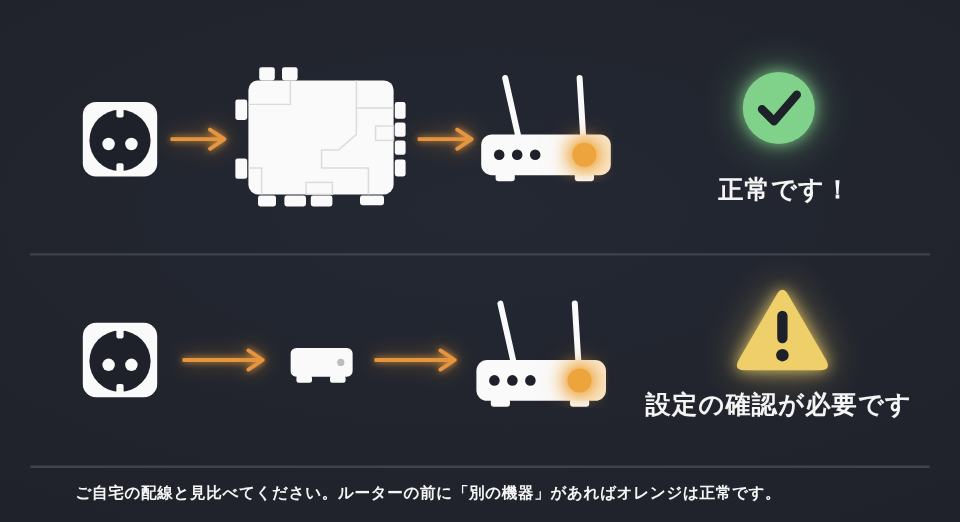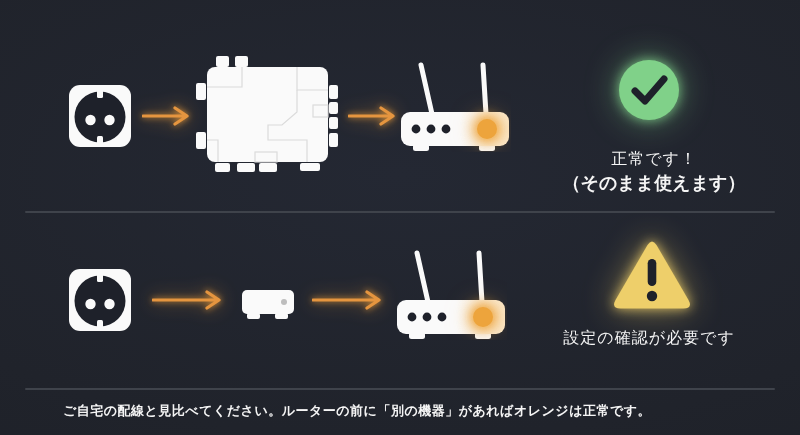--- a/index.html
+++ b/index.html
@@ -23,21 +23,21 @@
   
   .glow-orange{filter:drop-shadow(0 0 3px rgba(240,158,58,.9)) drop-shadow(0 0 9px rgba(240,158,58,.45));}
   .glow-green{filter:drop-shadow(0 0 6px rgba(130,210,140,.85)) drop-shadow(0 0 16px rgba(130,210,140,.45));}
   .glow-yellow{filter:drop-shadow(0 0 6px rgba(238,207,106,.85)) drop-shadow(0 0 16px rgba(238,207,106,.45));}
   .halo{filter:blur(6px);opacity:.55;}
   .light-glow{filter:drop-shadow(0 0 5px rgba(237,164,60,.95)) drop-shadow(0 0 12px rgba(237,164,60,.55));}
   
   .divider{left:25px;width:750px;height:2px;border-radius:2px;background:var(--divider,#3f434b);}
   
   .status-box{width:250px;text-align:center;color:var(--text,#f5f5f5);}
-  .status-title{font-size:16px;font-weight:normal;letter-spacing:1px;line-height:22px;}
+  .status-title{font-size:21px;font-weight:bold;letter-spacing:1px;line-height:22px;}
   .status-sub{font-size:18px;font-weight:bold;letter-spacing:0px;line-height:22px;margin-top:1px;}
   
   .caption{left:0;top:402px;width:714px;text-align:center;color:var(--text,#f5f5f5);
     font-size:13px;font-weight:bold;letter-spacing:.5px;}
 </style>
 </head>
 <body>
 
 <div class="stage">
 
@@ -106,21 +106,20 @@
       <circle class="fill-orange halo" cx="88" cy="69" r="15"></circle>
       <circle class="fill-orange light-glow" cx="88" cy="69" r="10"></circle>
     </svg>
 
     <div class="abs status-box" style="left:529px;top:58px;height:140px">
       <svg class="abs glow-green" style="left:89px;top:1px" width="62" height="62" viewBox="0 0 62 62">
         <circle class="fill-green" cx="31" cy="31" r="30"></circle>
         <path class="stroke-dark" d="M17 32 L27 42 L46 20" fill="none" stroke-width="7" stroke-linecap="round" stroke-linejoin="round"></path>
       </svg>
       <div class="abs status-title" style="left:0;top:90px;width:250px">正常です！</div>
-      <div class="abs status-sub" style="left:0;top:113px;width:250px">（そのまま使えます）</div>
     </div>
   </section>
 
   <div class="abs divider" style="top:211px"></div>
 
   <section>
 
     <svg class="abs" style="left:68px;top:268px" width="64" height="64" viewBox="0 0 64 64">
       <rect class="fill-white" x="1" y="1" width="62" height="62" rx="11"></rect>
       <circle class="fill-dark" cx="32" cy="33" r="25.5"></circle>

